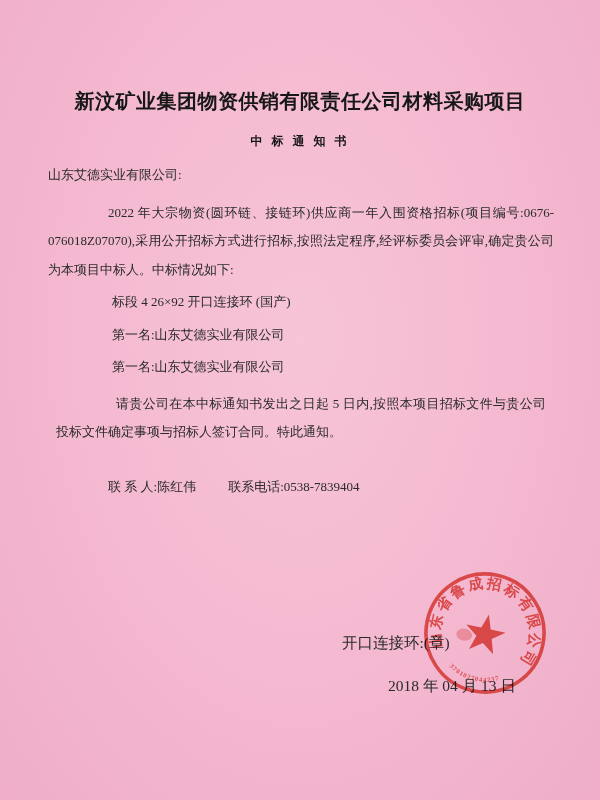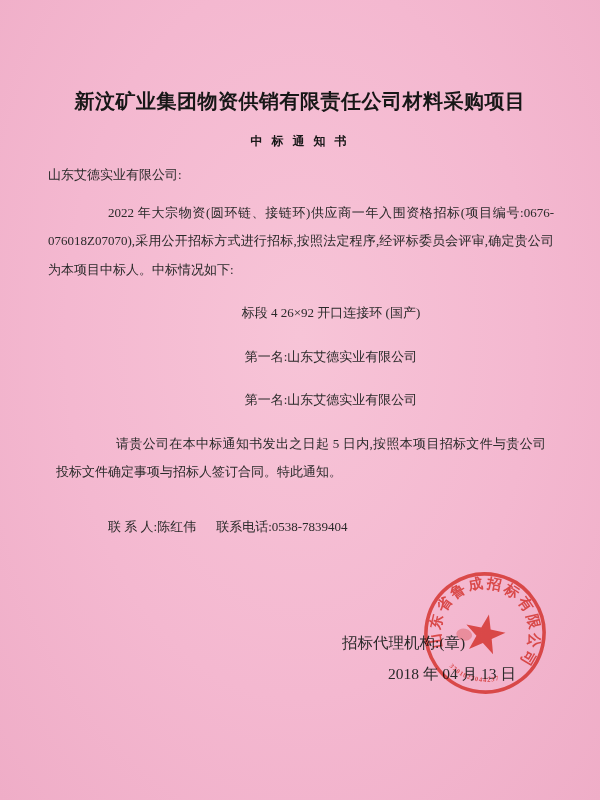--- a/index.html
+++ b/index.html
@@ -44,50 +44,50 @@
     text-align: justify;
   }
   .recipient {
     margin: 0;
   }
   .para-intro {
     margin: 9px 0 0 0;
     text-indent: 60px;
   }
   .line-indent {
-    margin: 15px;
+    margin: 4px;
     text-indent: 60px;
-    text-align: center;
+    text-align: left;
   }
   .para-notice {
     margin: 8px;
     text-indent: 60px;
   }
   .contact-line {
     margin: 26px 0 0 0;
     text-indent: 60px;
     text-align: left;
   }
   .phone-label {
-    margin-left: 20px;
+    margin-left: 32px;
   }
   .phone-number {
   }
   .sign-block {
     position: absolute;
     left: 342px;
     top: 629px;
     font-size: 15.5px;
     line-height: 28px;
     color: #2a2a2a;
     z-index: 1;
   }
   .sign-date {
     margin-left: 46px;
-    margin-top: 3px;
+    margin-top: 15px;
   }
   .seal {
     position: absolute;
     left: 415px;
     top: 563px;
     width: 140px;
     height: 140px;
     transform: rotate(12deg);
     mix-blend-mode: multiply;
     opacity: 0.85;
@@ -119,21 +119,21 @@
     <p class="line-indent">第一名:山东艾德实业有限公司</p>
 
     <p class="para-notice">请贵公司在本中标通知书发出之日起 5 日内,按照本项目招标文件与贵公司投标文件确定事项与招标人签订合同。特此通知。</p>
 
     <p class="contact-line">
       <span>联 系 人:</span><span>陈红伟</span><span class="phone-label">联系电话:</span><span class="phone-number">0538-7839404</span>
     </p>
   </div>
 
   <div class="sign-block">
-    <div>招标代理机构:(章)</div>
+    <div>开口连接环:(章)</div>
     <div class="sign-date">2018 年 04 月 13 日</div>
   </div>
 
   <svg class="seal" viewBox="0 0 140 140" aria-hidden="true">
     <defs>
       <path id="sealTopArc" d="M 31,92.5 A 45,45 0 1 1 109,92.5" fill="none"></path>
       <path id="sealBotArc" d="M 41.9,110.1 A 49,49 0 0 0 98.1,110.1" fill="none"></path>
     </defs>
     <circle cx="70" cy="70" r="59" fill="none" stroke="#df4a3c" stroke-width="3.6"></circle>
     <ellipse cx="50" cy="76" rx="8" ry="6" fill="#df4a3c" opacity="0.38"></ellipse>

